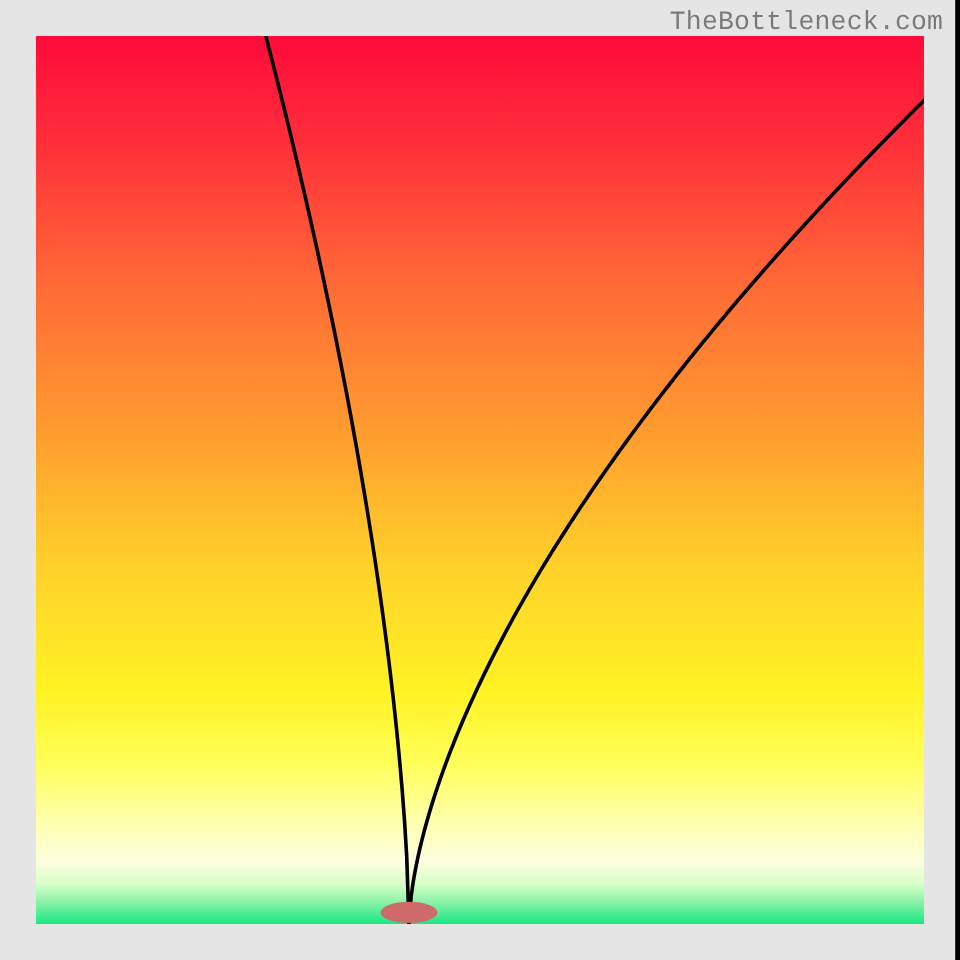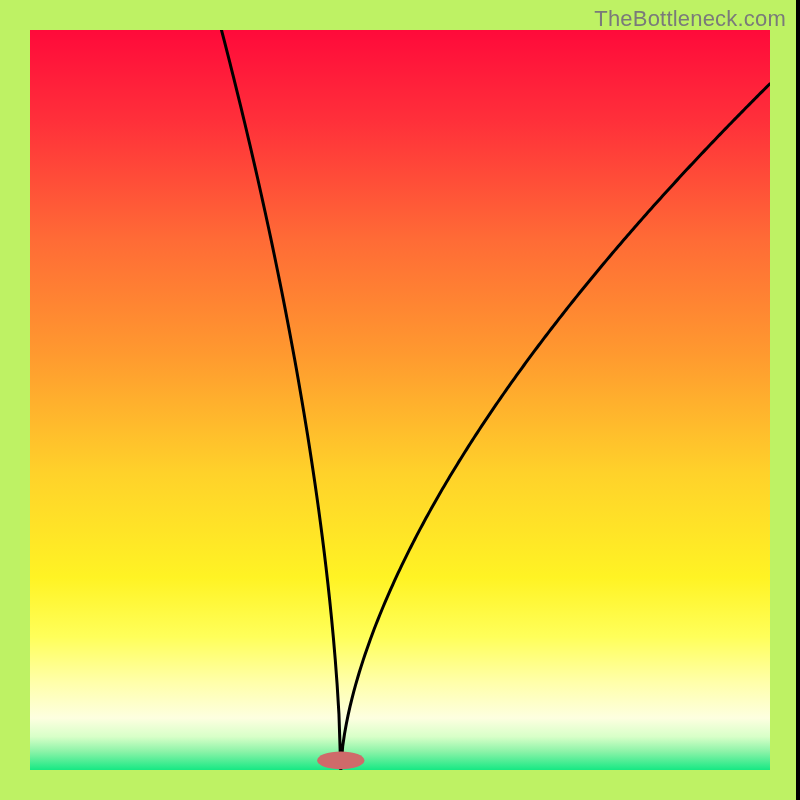--- a/index.html
+++ b/index.html
@@ -8,21 +8,22 @@
     width: 800px;
     height: 800px;
     overflow: hidden;
     background: #000;
     font-family: Arial, Helvetica, sans-serif;
   }
   .frame {
     position: relative;
     width: 796px;
     height: 800px;
-    background: #bef264;
+    background: #e5e5e5;
+    font-family: Liberation Mono, monospace;
   }
   .plot {
     position: absolute;
     left: 30px;
     top: 30px;
     width: 740px;
     height: 740px;
     overflow: hidden;
   }
   .watermark {

